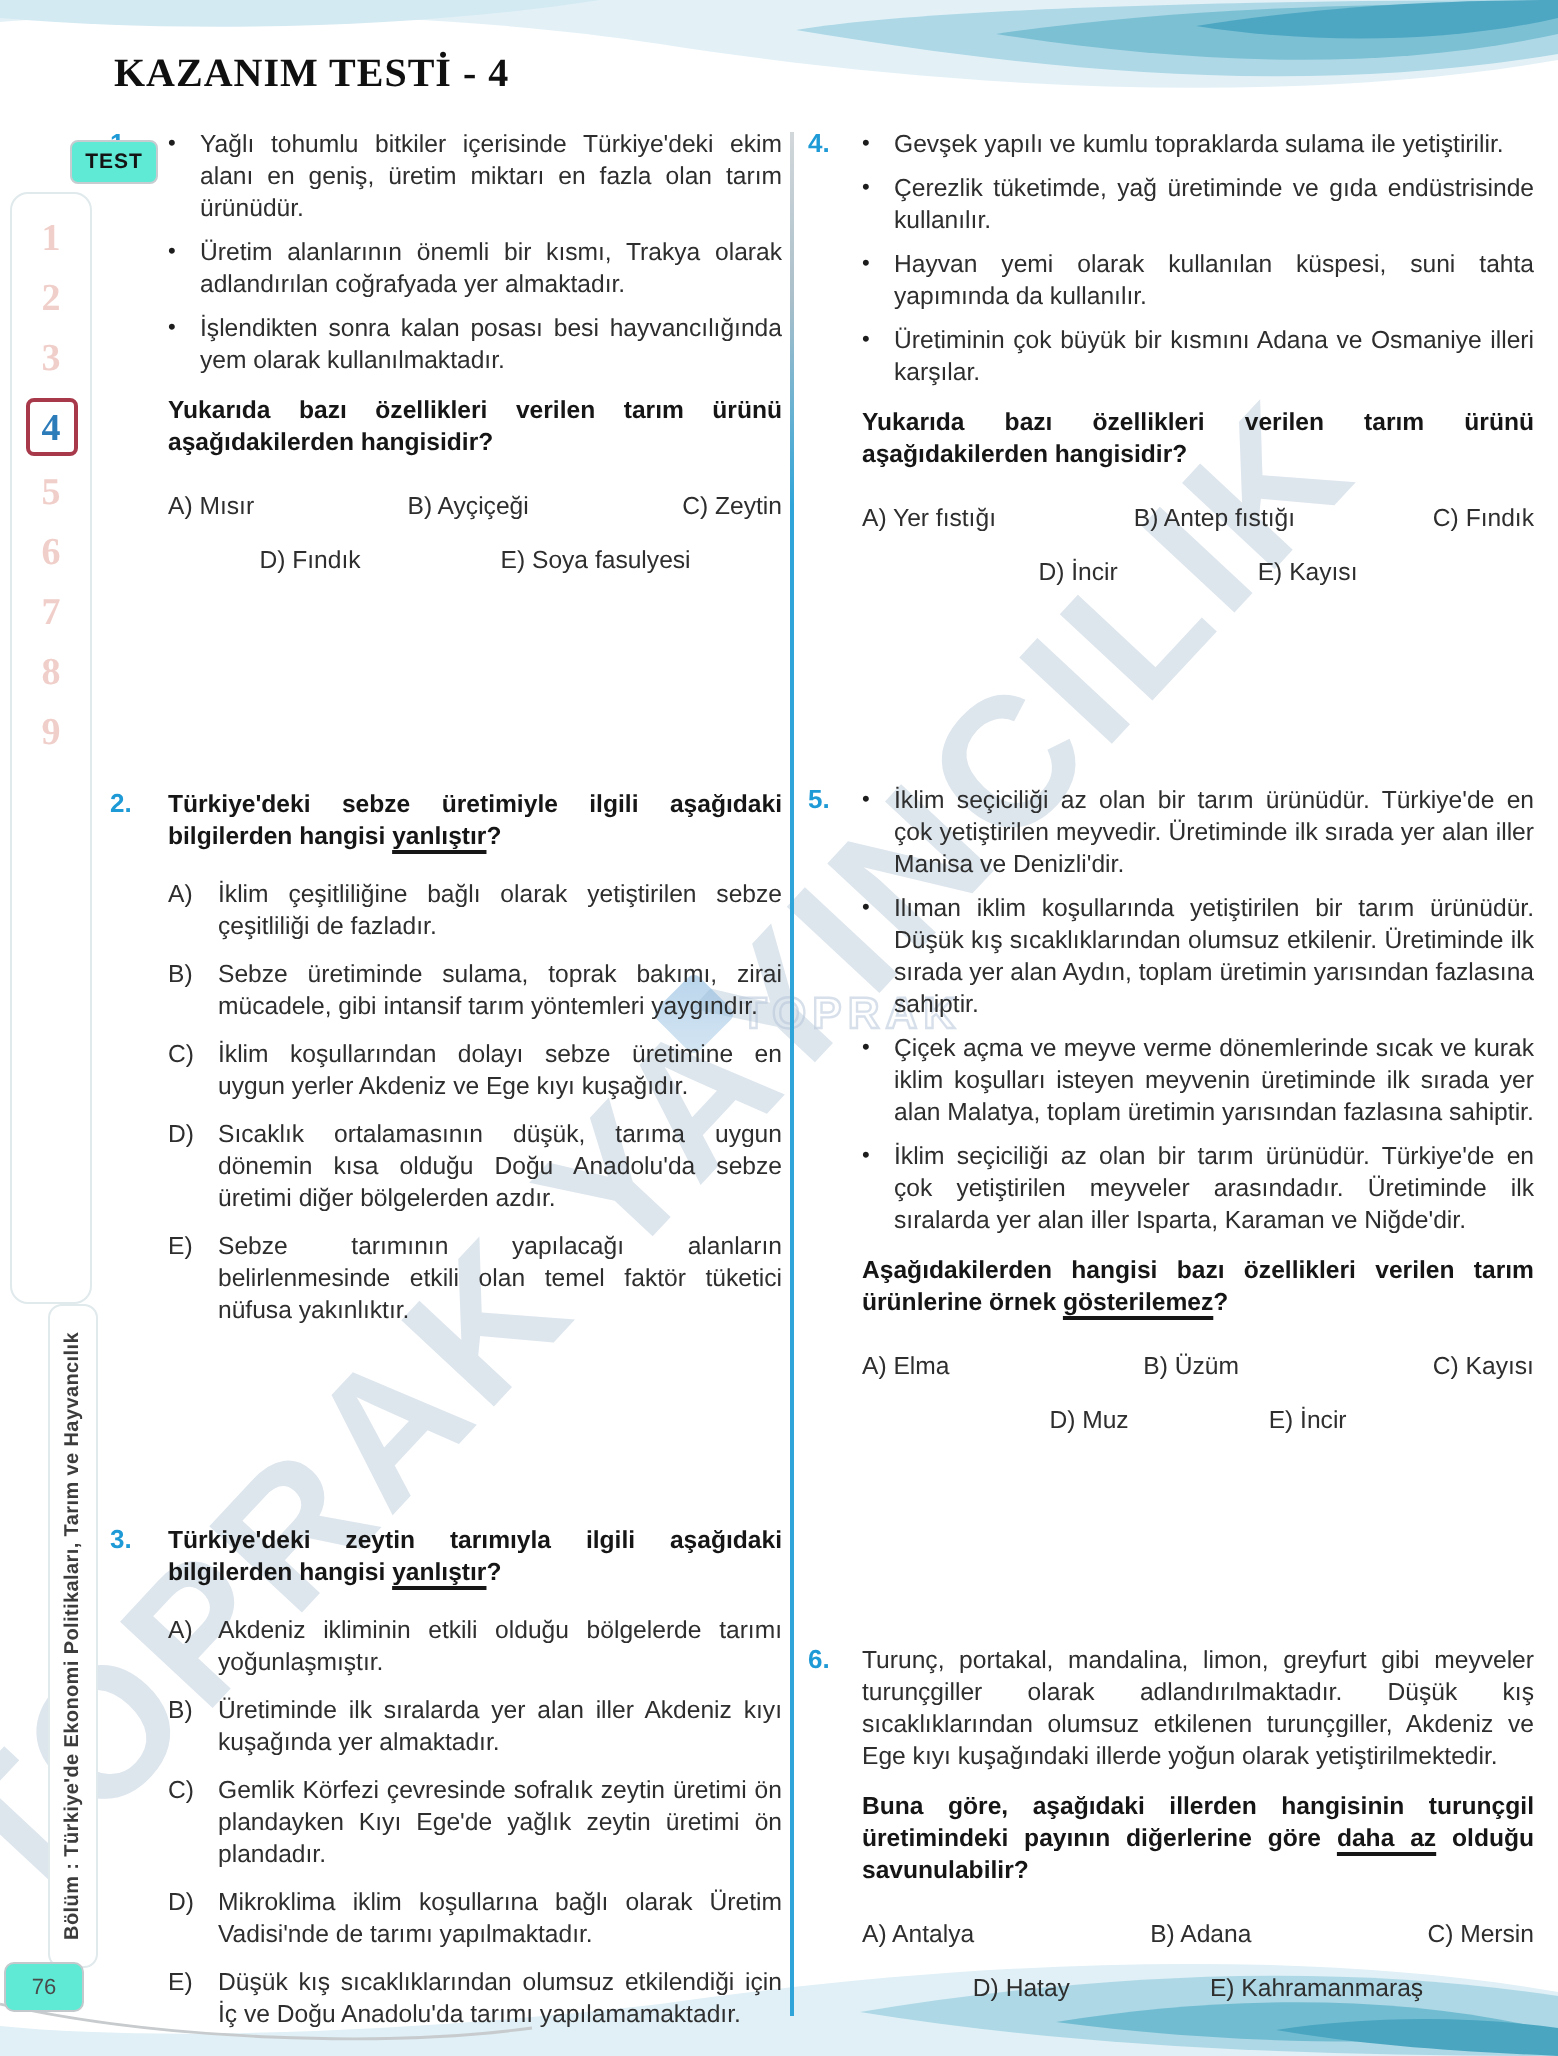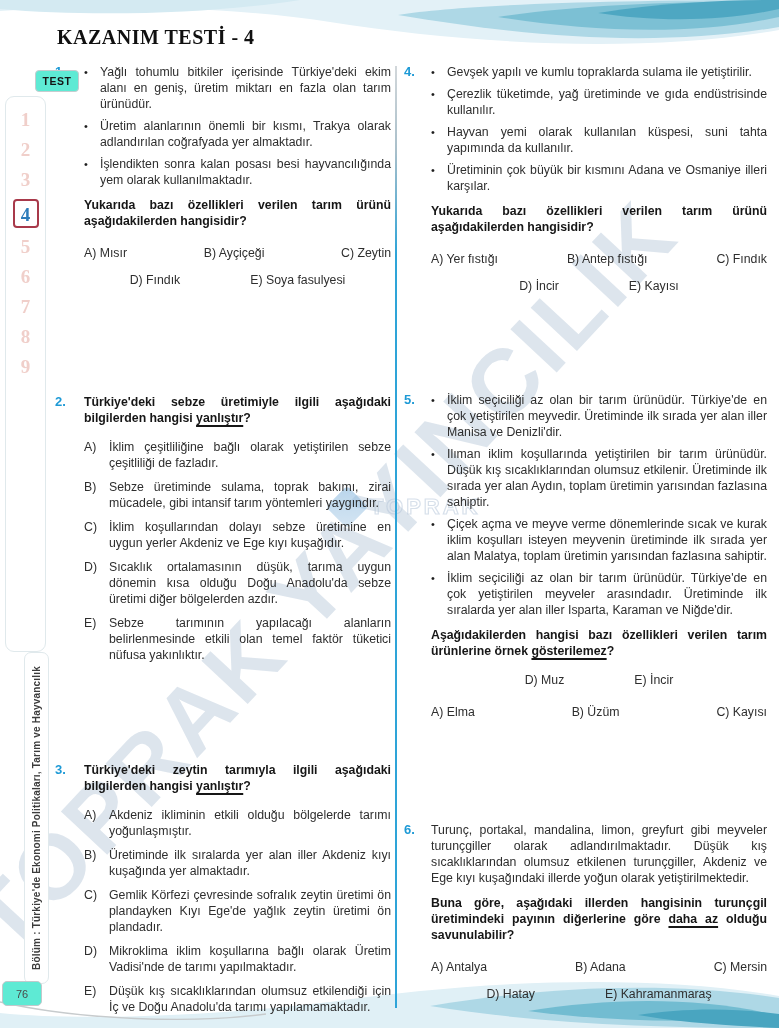--- a/index.html
+++ b/index.html
@@ -288,28 +288,28 @@
       </div>
       <div class="bullet">
         <span class="dot">•</span>
         <p class="btext">Çiçek açma ve meyve verme dönemlerinde sıcak ve kurak iklim koşulları isteyen meyvenin üretiminde ilk sırada yer alan Malatya, toplam üretimin yarısından fazlasına sahiptir.</p>
       </div>
       <div class="bullet">
         <span class="dot">•</span>
         <p class="btext">İklim seçiciliği az olan bir tarım ürünüdür. Türkiye'de en çok yetiştirilen meyveler arasındadır. Üretiminde ilk sıralarda yer alan iller Isparta, Karaman ve Niğde'dir.</p>
       </div>
       <p class="stem"><span>Aşağıdakilerden hangisi bazı özellikleri verilen tarım ürünlerine örnek </span><span class="u">gösterilemez</span><span>?</span></p>
-      <div class="opt-row row2">
-        <span class="opt">D) Muz</span>
-        <span class="opt">E) İncir</span>
-      </div>
       <div class="opt-row row1">
         <span class="opt">A) Elma</span>
         <span class="opt">B) Üzüm</span>
         <span class="opt">C) Kayısı</span>
+      </div>
+      <div class="opt-row row2">
+        <span class="opt">D) Muz</span>
+        <span class="opt">E) İncir</span>
       </div>
     </div>
   </section>
 
   <section class="q right q6">
     <div class="qnum">6.</div>
     <div class="qbody">
       <p class="intro">Turunç, portakal, mandalina, limon, greyfurt gibi meyveler turunçgiller olarak adlandırılmaktadır. Düşük kış sıcaklıklarından olumsuz etkilenen turunçgiller, Akdeniz ve Ege kıyı kuşağındaki illerde yoğun olarak yetiştirilmektedir.</p>
       <p class="stem"><span>Buna göre, aşağıdaki illerden hangisinin turunçgil üretimindeki payının diğerlerine göre </span><span class="u">daha az</span><span> olduğu savunulabilir?</span></p>
       <div class="opt-row row1">

